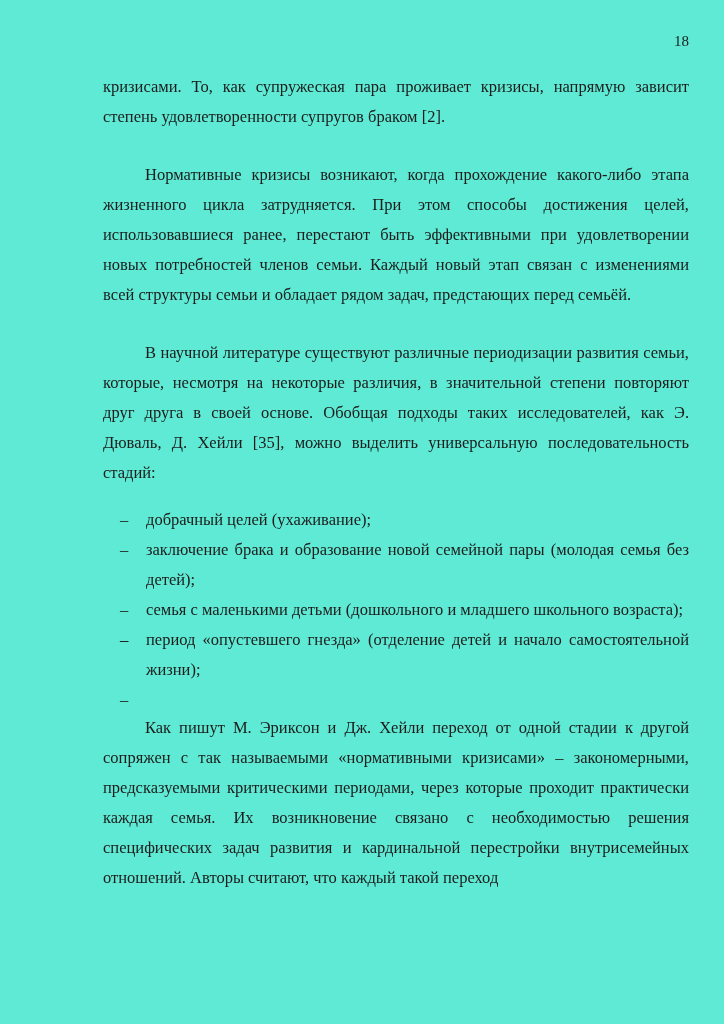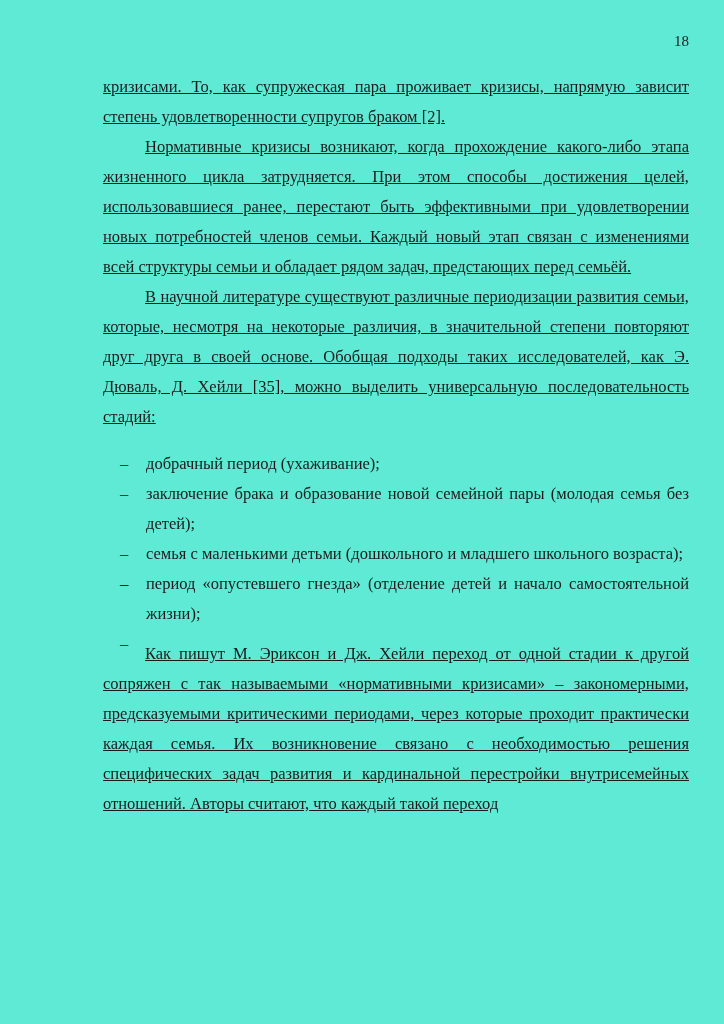--- a/index.html
+++ b/index.html
@@ -32,24 +32,24 @@
     position: absolute;
     top: 72px;
     left: 103px;
     right: 56px;
     font-size: 16.5px;
     line-height: 30px;
   }
   .para {
     margin: 0;
     text-align: justify;
-    text-decoration: underline;
   }
   .para.indent {
     text-indent: 42px;
+    margin-top: 28px;
   }
   .dash-list {
     list-style: none;
     margin: 17px 0 10px 0;
     padding: 0;
   }
   .dash-list li {
     position: relative;
     padding-left: 43px;
     text-align: justify;
@@ -66,21 +66,21 @@
 <div class="page">
   <div class="page-number">18</div>
 
   <div class="body-text">
     <div id="paras-top">
         <p class="para">кризисами. То, как супружеская пара проживает кризисы, напрямую зависит степень удовлетворенности супругов браком [2].</p>
         <p class="para indent">Нормативные кризисы возникают, когда прохождение какого-либо этапа жизненного цикла затрудняется. При этом способы достижения целей, использовавшиеся ранее, перестают быть эффективными при удовлетворении новых потребностей членов семьи. Каждый новый этап связан с изменениями всей структуры семьи и обладает рядом задач, предстающих перед семьёй.</p>
         <p class="para indent">В научной литературе существуют различные периодизации развития семьи, которые, несмотря на некоторые различия, в значительной степени повторяют друг друга в своей основе. Обобщая подходы таких исследователей, как Э. Дюваль, Д. Хейли [35], можно выделить универсальную последовательность стадий:</p>
       </div>
     <ul id="stage-list" class="dash-list">
-        <li><span class="marker">–</span><span>добрачный период (ухаживание);</span></li>
+        <li><span class="marker">–</span><span>добрачный целей (ухаживание);</span></li>
         <li><span class="marker">–</span><span>заключение брака и образование новой семейной пары (молодая семья без детей);</span></li>
         <li><span class="marker">–</span><span>семья с маленькими детьми (дошкольного и младшего школьного возраста);</span></li>
         <li><span class="marker">–</span></li>
         <li><span class="marker">–</span><span>период «опустевшего гнезда» (отделение детей и начало самостоятельной жизни);</span></li>
         <li><span class="marker">–</span></li>
       </ul>
     <div id="paras-bottom">
         <p class="para indent">Как пишут М. Эриксон и Дж. Хейли переход от одной стадии к другой сопряжен с так называемыми «нормативными кризисами» – закономерными, предсказуемыми критическими периодами, через которые проходит практически каждая семья. Их возникновение связано с необходимостью решения специфических задач развития и кардинальной перестройки внутрисемейных отношений. Авторы считают, что каждый такой переход</p>
       </div>
   </div>

